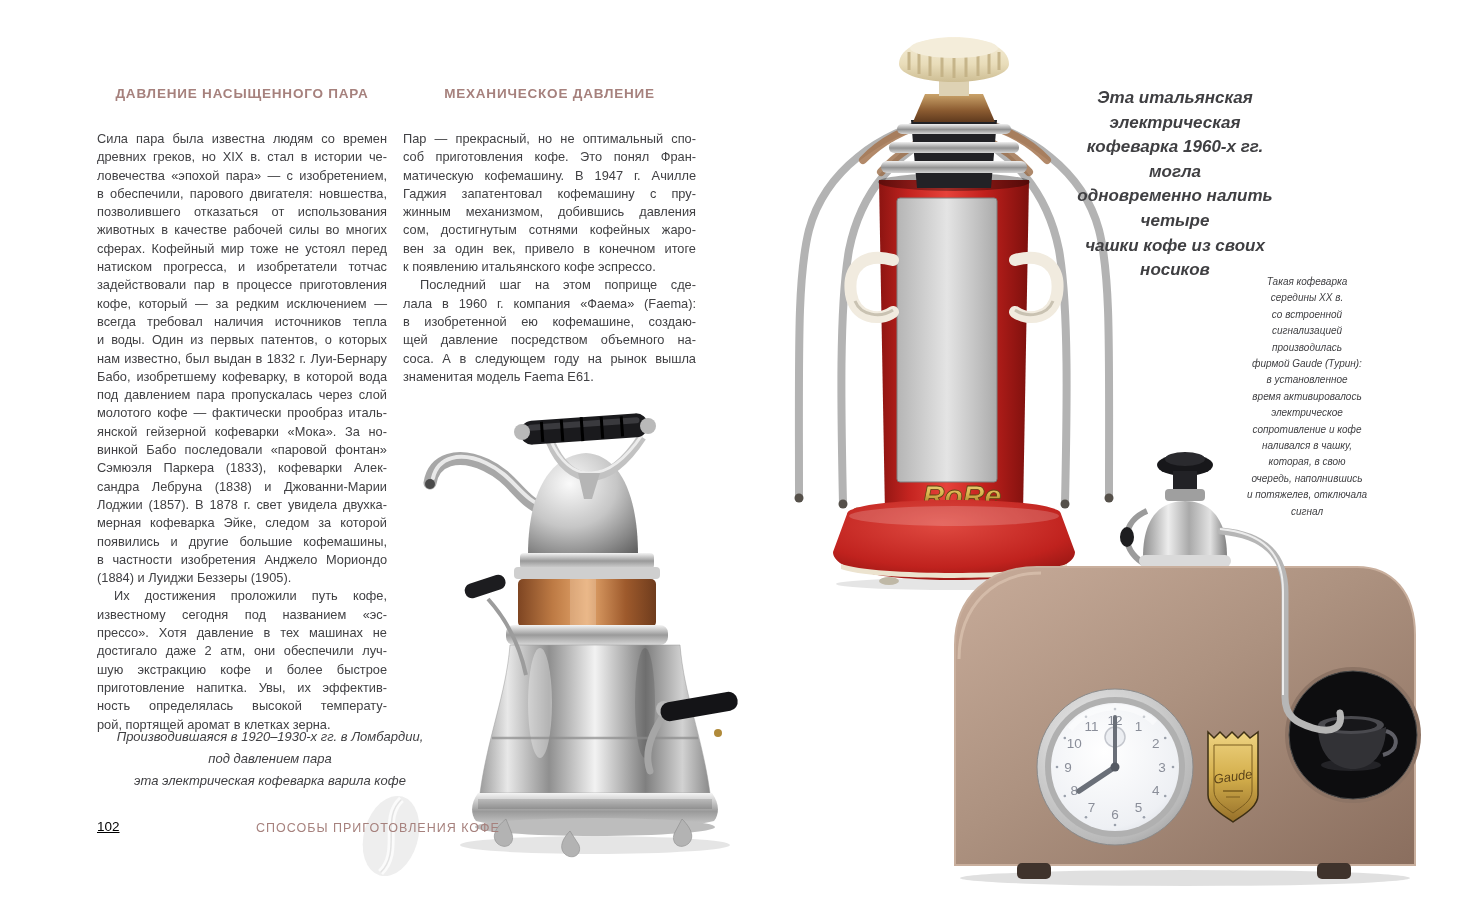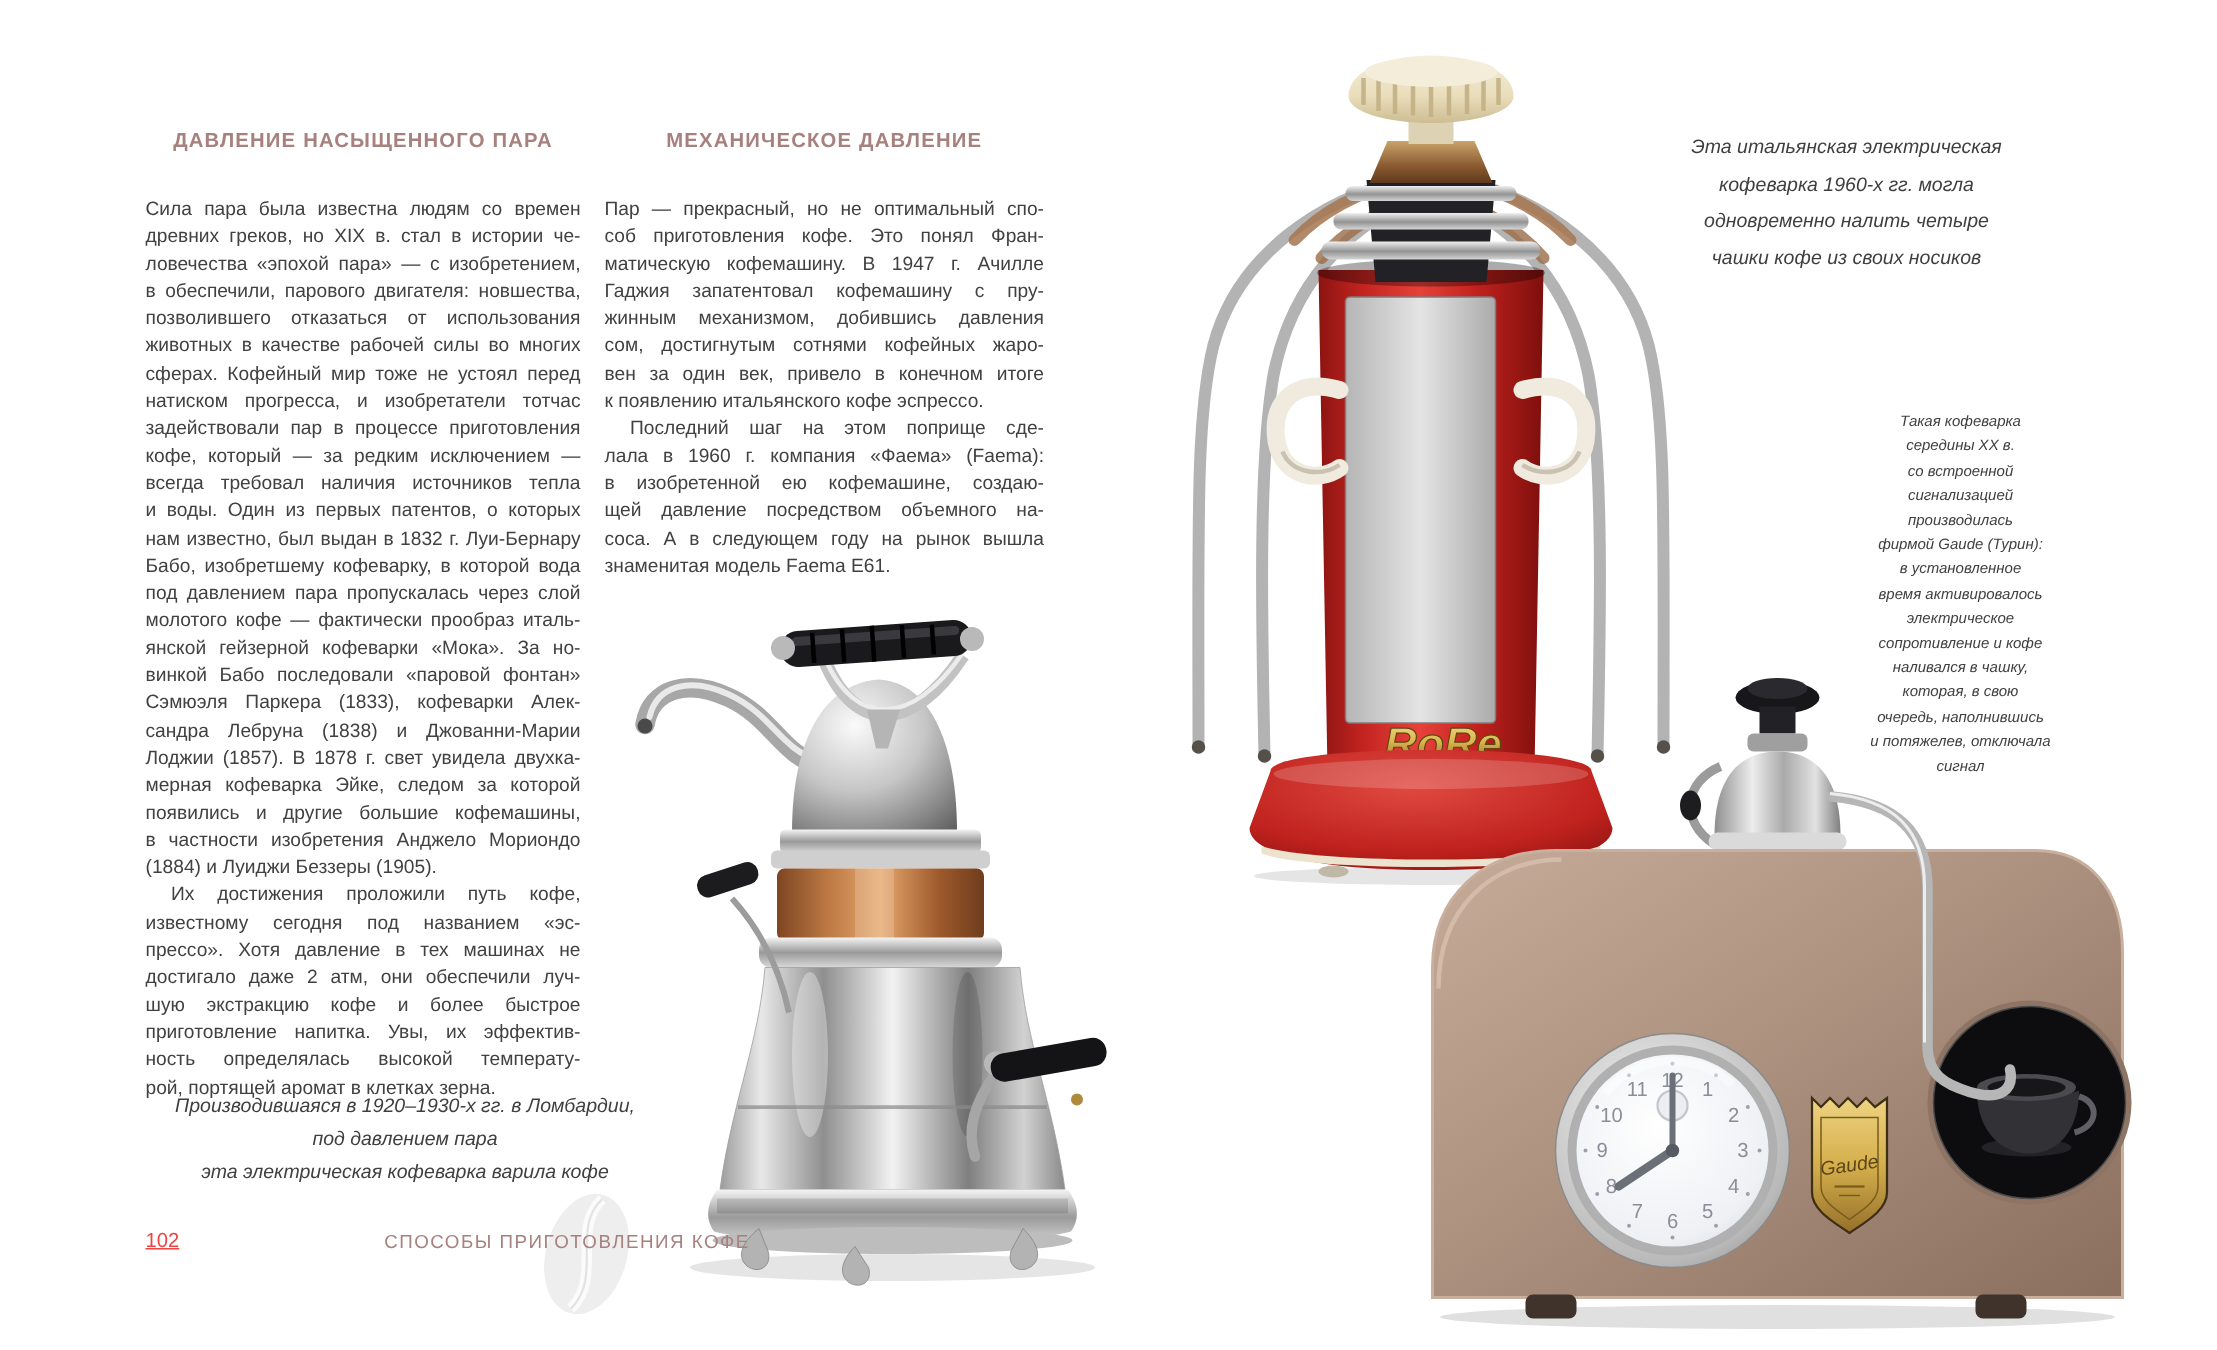--- a/index.html
+++ b/index.html
@@ -17,24 +17,24 @@
     color:#a6817d;text-align:center;
   }
   .col-body{font-size:12.8px;line-height:18.3px;color:#414144;}
   .line{text-align:justify;text-align-last:justify;white-space:normal;}
   .line.last{text-align-last:left;}
   .line.indent{text-indent:17px;}
   
   .caption{position:absolute;font-style:italic;color:#3f3f42;}
   .caption .cap-line{text-align:center;}
   .caption-left{left:95px;top:726px;width:350px;font-size:13px;line-height:22px;}
-  .caption-top-right{left:1118px;top:86px;width:226px;font-size:13px;line-height:24.6px;}
+  .caption-top-right{left:1062px;top:86px;width:226px;font-size:17px;line-height:24.6px;font-weight:bold;}
   .caption-right-side{left:1212px;top:274px;width:190px;font-size:10px;line-height:16.4px;}
   
-  .page-number{position:absolute;left:97px;top:819px;font-size:13.5px;color:#ef4444;text-decoration:underline;}
+  .page-number{position:absolute;left:97px;top:819px;font-size:13.5px;color:#000000;text-decoration:underline;}
   .footer-title{
     position:absolute;left:228px;top:821px;width:300px;text-align:center;
     font-size:12.5px;letter-spacing:1px;color:#a6817d;z-index:2;
   }
   .bean{position:absolute;left:345px;top:788px;z-index:1;}
   
   figure.machine{margin:0;padding:0;position:absolute;}
   .machine-1{left:420px;top:403px;}
   .machine-2{left:785px;top:20px;}
   .machine-3{left:945px;top:445px;}

